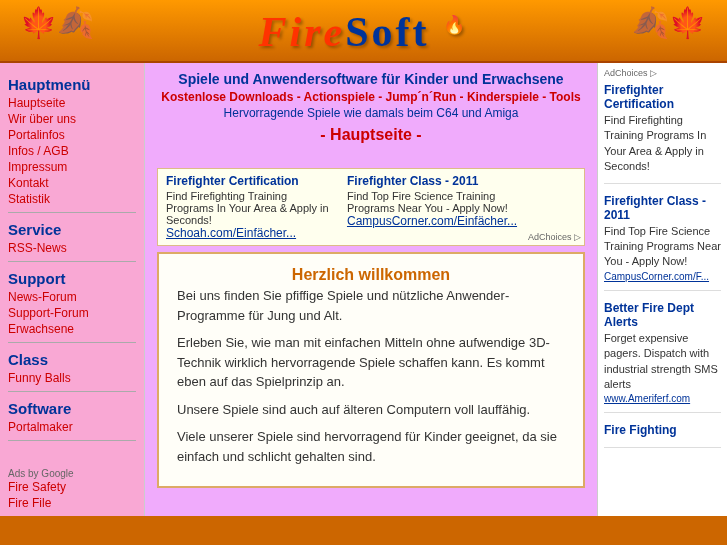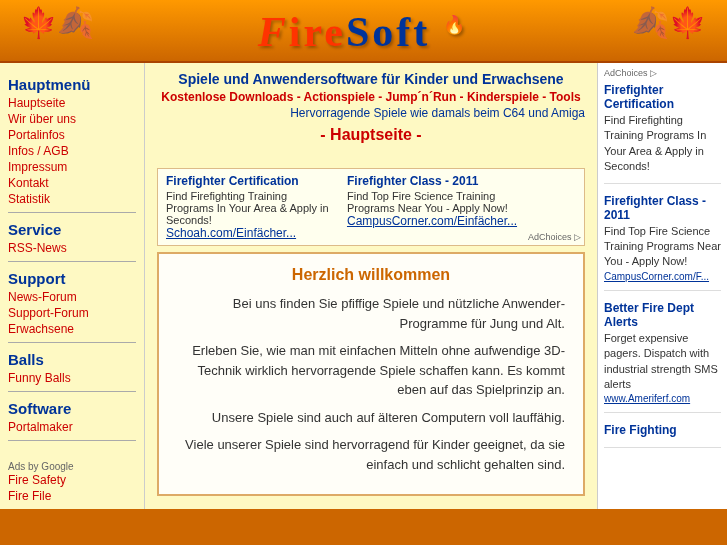--- a/index.html
+++ b/index.html
@@ -43,21 +43,21 @@
     
     #main-layout {
       display: flex;
       background: #ffffff;
     }
 
     
     #sidebar {
       width: 145px;
       min-width: 145px;
-      background: #fef9c3;
+      background: #f9a8d4;
       padding: 5px 8px;
       border-right: 1px solid #cccccc;
     }
     .sidebar-section-title {
       color: #003399;
       font-weight: bold;
       font-size: 15px;
       margin-top: 8px;
       margin-bottom: 2px;
     }
@@ -69,45 +69,45 @@
       padding: 1px 0;
     }
     .sidebar-divider {
       border: none;
       border-top: 1px solid #aaaaaa;
       margin: 5px 0;
     }
     .ads-by-google {
       font-size: 10px;
       color: #666666;
-      margin-top: 20px;
+      margin-top: 27px;
     }
 
     
     #content {
       flex: 1;
       padding: 8px 12px;
-      background: #fef9c3;
+      background: #f0abfc;
     }
     .content-tagline {
       text-align: center;
       color: #003399;
       font-size: 14px;
       font-weight: bold;
       margin-bottom: 3px;
     }
     .content-sub {
       text-align: center;
       color: #cc0000;
       font-size: 12px;
       font-weight: bold;
       margin-bottom: 2px;
     }
     .content-sub2 {
-      text-align: right;
+      text-align: center;
       color: #003399;
       font-size: 12px;
       margin-bottom: 6px;
     }
     .content-title {
       text-align: center;
       color: #cc0000;
       font-size: 16px;
       font-weight: bold;
       margin-bottom: 24px;
@@ -146,27 +146,27 @@
       border: 2px solid #ddaa66;
       background: #fffef8;
       padding: 12px 18px;
       margin-top: 5px;
     }
     .welcome-title {
       text-align: center;
       color: #cc6600;
       font-weight: bold;
       font-size: 16px;
-      margin-bottom: 10px;
+      margin-bottom: 2px;
     }
     .welcome-text {
       color: #333333;
       font-size: 13px;
       line-height: 1.5;
-      text-align: right;
+      text-align: left;
       margin-bottom: 8px;
     }
 
     
     #right-sidebar {
       width: 130px;
       min-width: 130px;
       background: #ffffff;
       border-left: 1px solid #cccccc;
       padding: 5px 6px;
@@ -200,21 +200,21 @@
       font-size: 10px;
       word-break: break-all;
     }
   </style>
 </head>
 <body>
 
 <div id="header">
   <div class="flame-left">🍁🍂</div>
   <h1>
-    <span class="fire" style="color:#ff3300; font-style:italic;">F</span><span style="color:#ff3300; ">ire</span><span class="soft" style="color:#003399; font-weight:bold;">S</span><span style="color:#003399;">oft</span>
+    <span class="fire" style="color:#ff3300; font-style:italic;">F</span><span style="color:#ff3300; font-style:italic;">ire</span><span class="soft" style="color:#003399; font-weight:bold;">S</span><span style="color:#003399;">oft</span>
     <span style="color:#cc0000; font-size:18px; vertical-align:super;">🔥</span>
   </h1>
   <div class="flame-right">🍂🍁</div>
 </div>
 
 <div id="main-layout">
 
   <div id="sidebar">
     <div class="sidebar-section-title">Hauptmenü</div>
     <a class="sidebar-link" href="#">Hauptseite</a>
@@ -232,21 +232,21 @@
 
     <hr class="sidebar-divider">
 
     <div class="sidebar-section-title">Support</div>
     <a class="sidebar-link" href="#">News-Forum</a>
     <a class="sidebar-link" href="#">Support-Forum</a>
     <a class="sidebar-link" href="#">Erwachsene</a>
 
     <hr class="sidebar-divider">
 
-    <div class="sidebar-section-title">Balls</div>
+    <div class="sidebar-section-title">Class</div>
     <a class="sidebar-link" href="#">Funny Balls</a>
 
     <hr class="sidebar-divider">
 
     <div class="sidebar-section-title">Software</div>
     <a class="sidebar-link" href="#">Portalmaker</a>
 
     <hr class="sidebar-divider">
 
     <div class="ads-by-google">Ads by Google</div>

